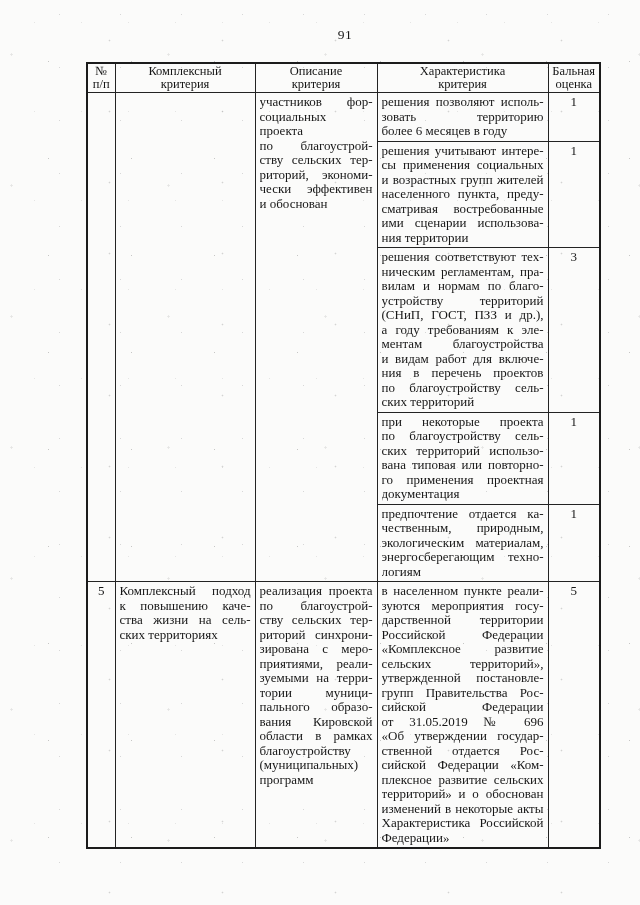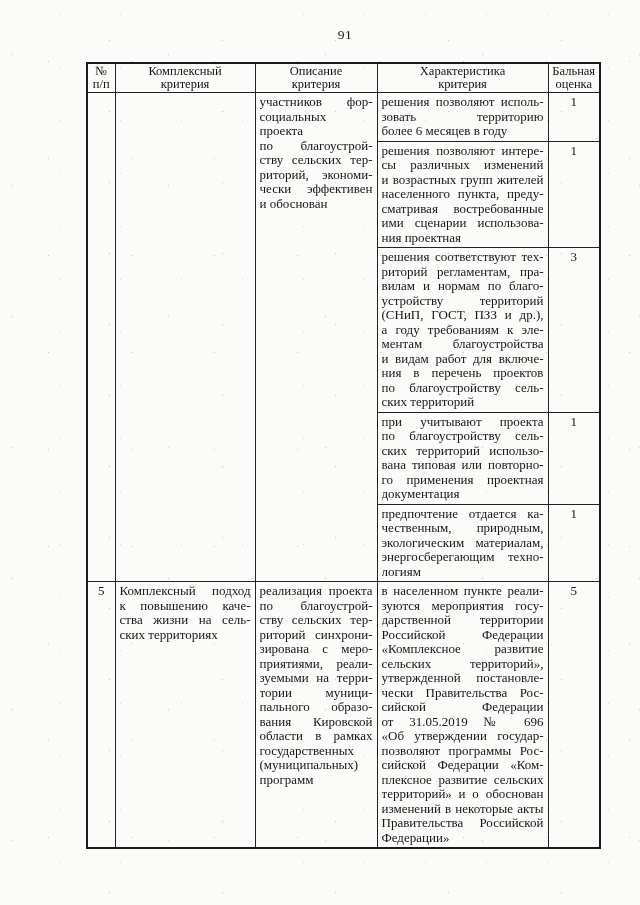--- a/index.html
+++ b/index.html
@@ -115,49 +115,49 @@
         </td>
         <td class="cell">
           <div class="jline">решения позволяют исполь-</div>
           <div class="jline">зовать территорию</div>
           <div class="jline">более 6 месяцев в году</div>
         </td>
         <td class="cell-score">1</td>
       </tr>
       <tr>
         <td class="cell">
-          <div class="jline">решения позволяют интере-</div>
-          <div class="jline">сы различных изменений</div>
+          <div class="jline">решения учитывают интере-</div>
+          <div class="jline">сы применения социальных</div>
           <div class="jline">и возрастных групп жителей</div>
           <div class="jline">населенного пункта, преду-</div>
           <div class="jline">сматривая востребованные</div>
           <div class="jline">ими сценарии использова-</div>
-          <div class="jline">ния проектная</div>
+          <div class="jline">ния территории</div>
         </td>
         <td class="cell-score">1</td>
       </tr>
       <tr>
         <td class="cell">
           <div class="jline">решения соответствуют тех-</div>
-          <div class="jline">риторий регламентам, пра-</div>
+          <div class="jline">ническим регламентам, пра-</div>
           <div class="jline">вилам и нормам по благо-</div>
           <div class="jline">устройству территорий</div>
           <div class="jline">(СНиП, ГОСТ, ПЗЗ и др.),</div>
           <div class="jline">а году требованиям к эле-</div>
           <div class="jline">ментам благоустройства</div>
           <div class="jline">и видам работ для включе-</div>
           <div class="jline">ния в перечень проектов</div>
           <div class="jline">по благоустройству сель-</div>
           <div class="jline">ских территорий</div>
         </td>
         <td class="cell-score">3</td>
       </tr>
       <tr>
         <td class="cell">
-          <div class="jline">при учитывают проекта</div>
+          <div class="jline">при некоторые проекта</div>
           <div class="jline">по благоустройству сель-</div>
           <div class="jline">ских территорий использо-</div>
           <div class="jline">вана типовая или повторно-</div>
           <div class="jline">го применения проектная</div>
           <div class="jline">документация</div>
         </td>
         <td class="cell-score">1</td>
       </tr>
       <tr>
         <td class="cell">
@@ -182,40 +182,40 @@
           <div class="jline">по благоустрой-</div>
           <div class="jline">ству сельских тер-</div>
           <div class="jline">риторий синхрони-</div>
           <div class="jline">зирована с меро-</div>
           <div class="jline">приятиями, реали-</div>
           <div class="jline">зуемыми на терри-</div>
           <div class="jline">тории муници-</div>
           <div class="jline">пального образо-</div>
           <div class="jline">вания Кировской</div>
           <div class="jline">области в рамках</div>
-          <div class="jline">государственных</div>
+          <div class="jline">благоустройству</div>
           <div class="jline">(муниципальных)</div>
           <div class="jline">программ</div>
         </td>
         <td class="cell">
           <div class="jline">в населенном пункте реали-</div>
           <div class="jline">зуются мероприятия госу-</div>
           <div class="jline">дарственной территории</div>
           <div class="jline">Российской Федерации</div>
           <div class="jline">«Комплексное развитие</div>
           <div class="jline">сельских территорий»,</div>
           <div class="jline">утвержденной постановле-</div>
-          <div class="jline">чески Правительства Рос-</div>
+          <div class="jline">групп Правительства Рос-</div>
           <div class="jline">сийской Федерации</div>
           <div class="jline">от 31.05.2019 № 696</div>
           <div class="jline">«Об утверждении государ-</div>
-          <div class="jline">позволяют программы Рос-</div>
+          <div class="jline">ственной отдается Рос-</div>
           <div class="jline">сийской Федерации «Ком-</div>
           <div class="jline">плексное развитие сельских</div>
           <div class="jline">территорий» и о обоснован</div>
           <div class="jline">изменений в некоторые акты</div>
-          <div class="jline">Правительства Российской</div>
+          <div class="jline">Характеристика Российской</div>
           <div class="jline">Федерации»</div>
         </td>
         <td class="cell-score">5</td>
       </tr>
     </tbody>
 </table>
 
 </body></html>

